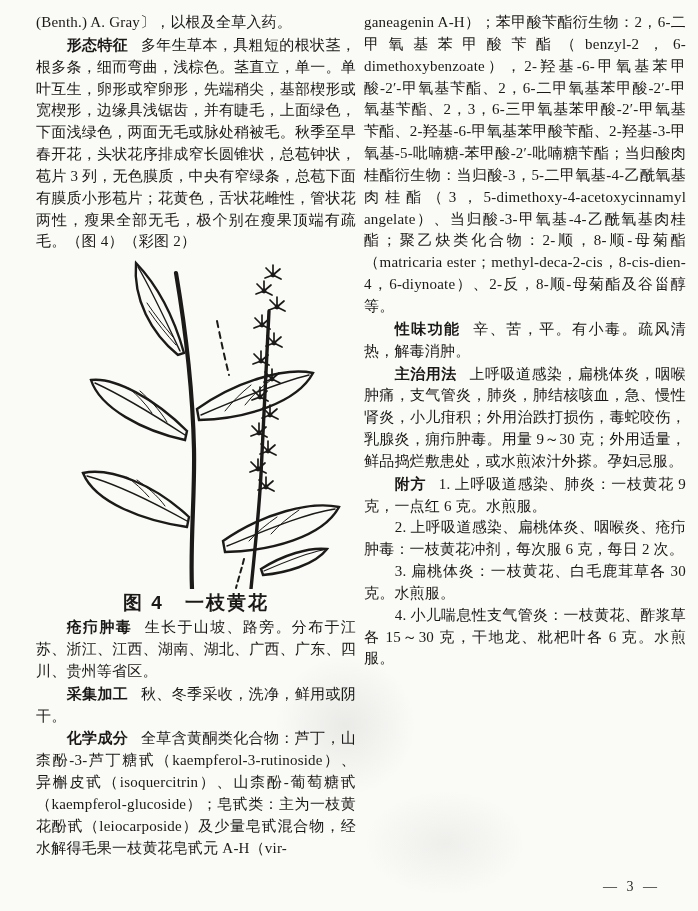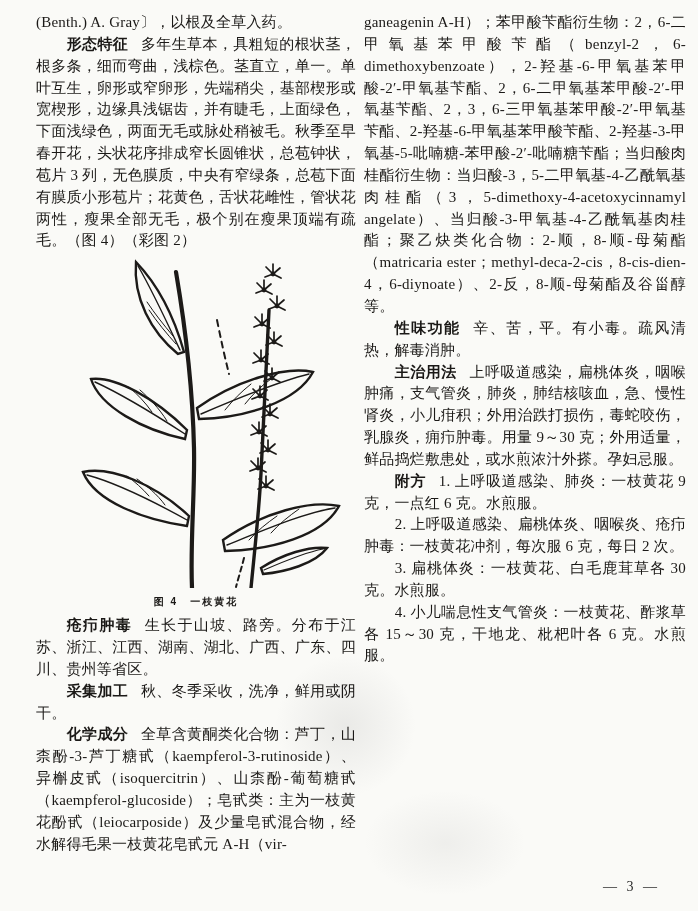--- a/index.html
+++ b/index.html
@@ -12,25 +12,25 @@
     position:absolute;top:12px;width:320px;
     font-size:15px;line-height:21.85px;text-align:justify;
     letter-spacing:0.2px;
   }
   #col-left{left:36px;}
   #col-right{left:364px;width:322px;}
   p.para{margin:0;text-indent:2.05em;}
   p.noindent{text-indent:0;}
   .head{
     font-weight:bold;margin-right:0.85em;
-    font-family:Liberation Serif, serif;
+    font-family:Liberation Sans, sans-serif;
   }
   figure{margin:6px 0 2px;text-align:center;}
   figcaption{
-    font-weight:bold;font-size:10px;margin-top:3px;
+    font-weight:bold;font-size:19px;margin-top:3px;
     font-family:"Liberation Sans","DejaVu Sans",sans-serif;
     letter-spacing:2px;
   }
   .page-number{
     position:absolute;right:38px;bottom:16px;
     font-size:14px;letter-spacing:3px;color:#2a2a2a;
   }
   .wm{position:absolute;pointer-events:none;border-radius:50%;}
   #wm1{left:248px;top:628px;width:195px;height:195px;
     background:radial-gradient(closest-side,rgba(135,135,135,0.14),rgba(135,135,135,0) 72%);}

